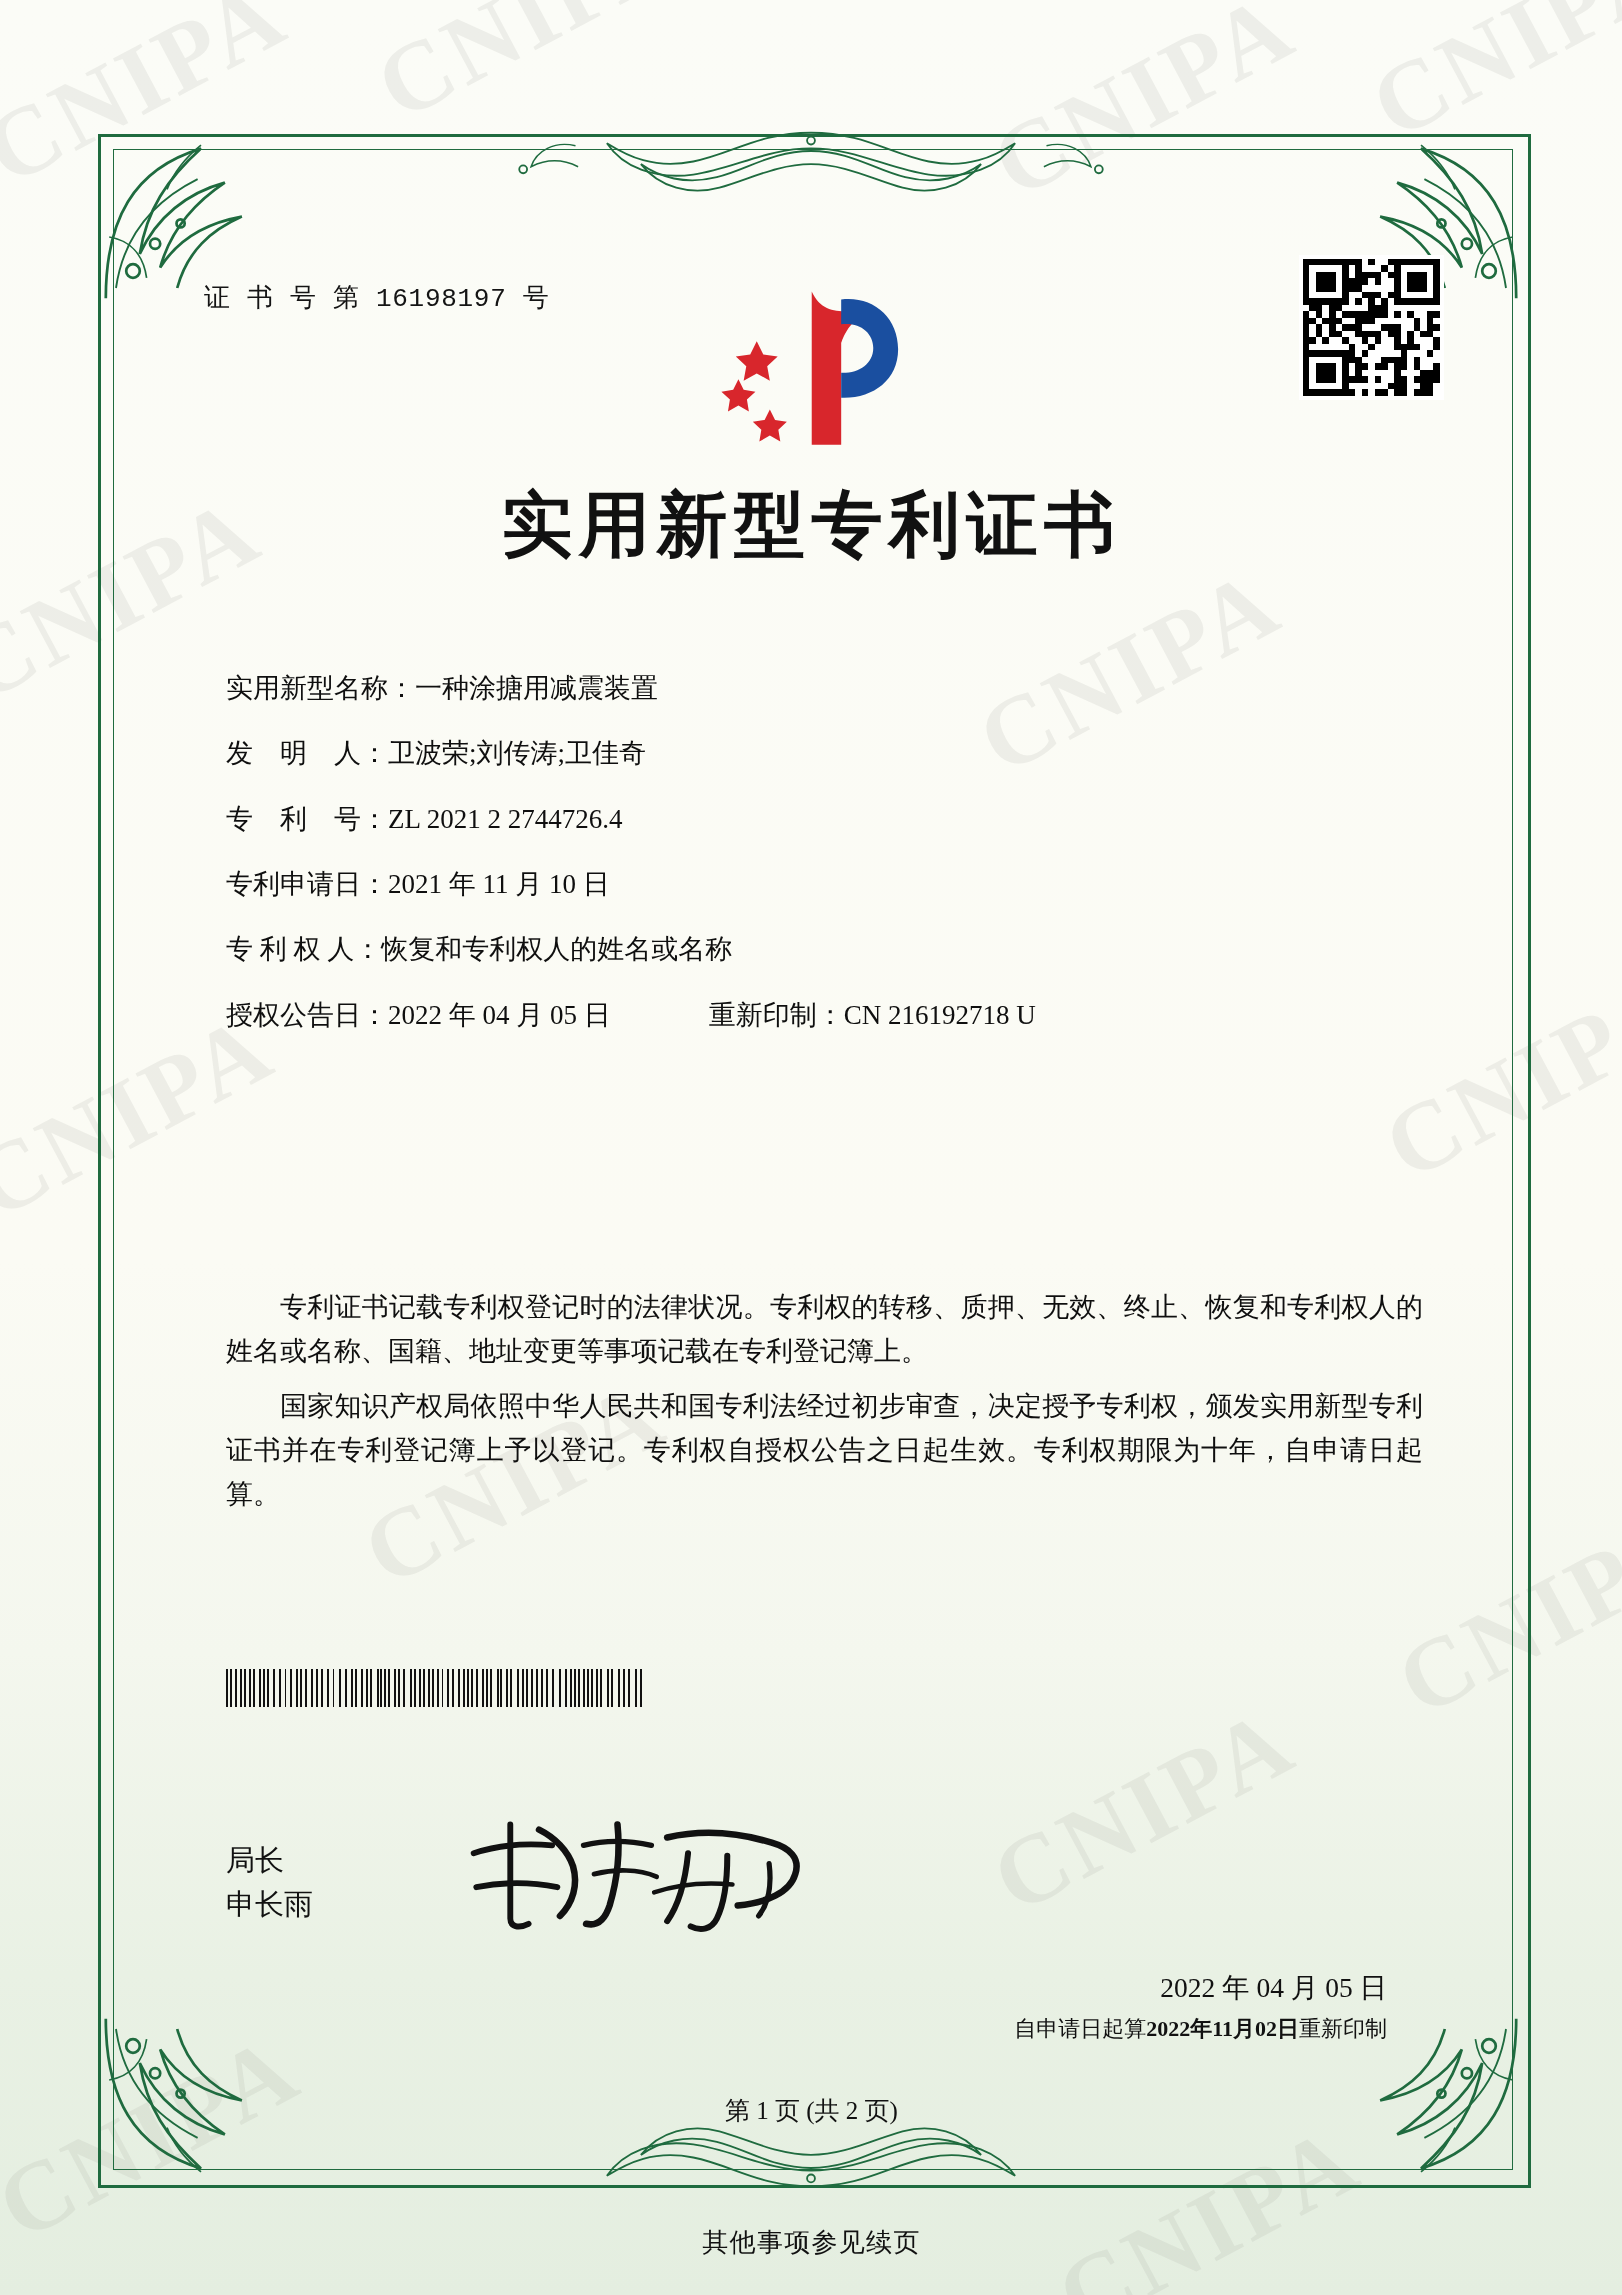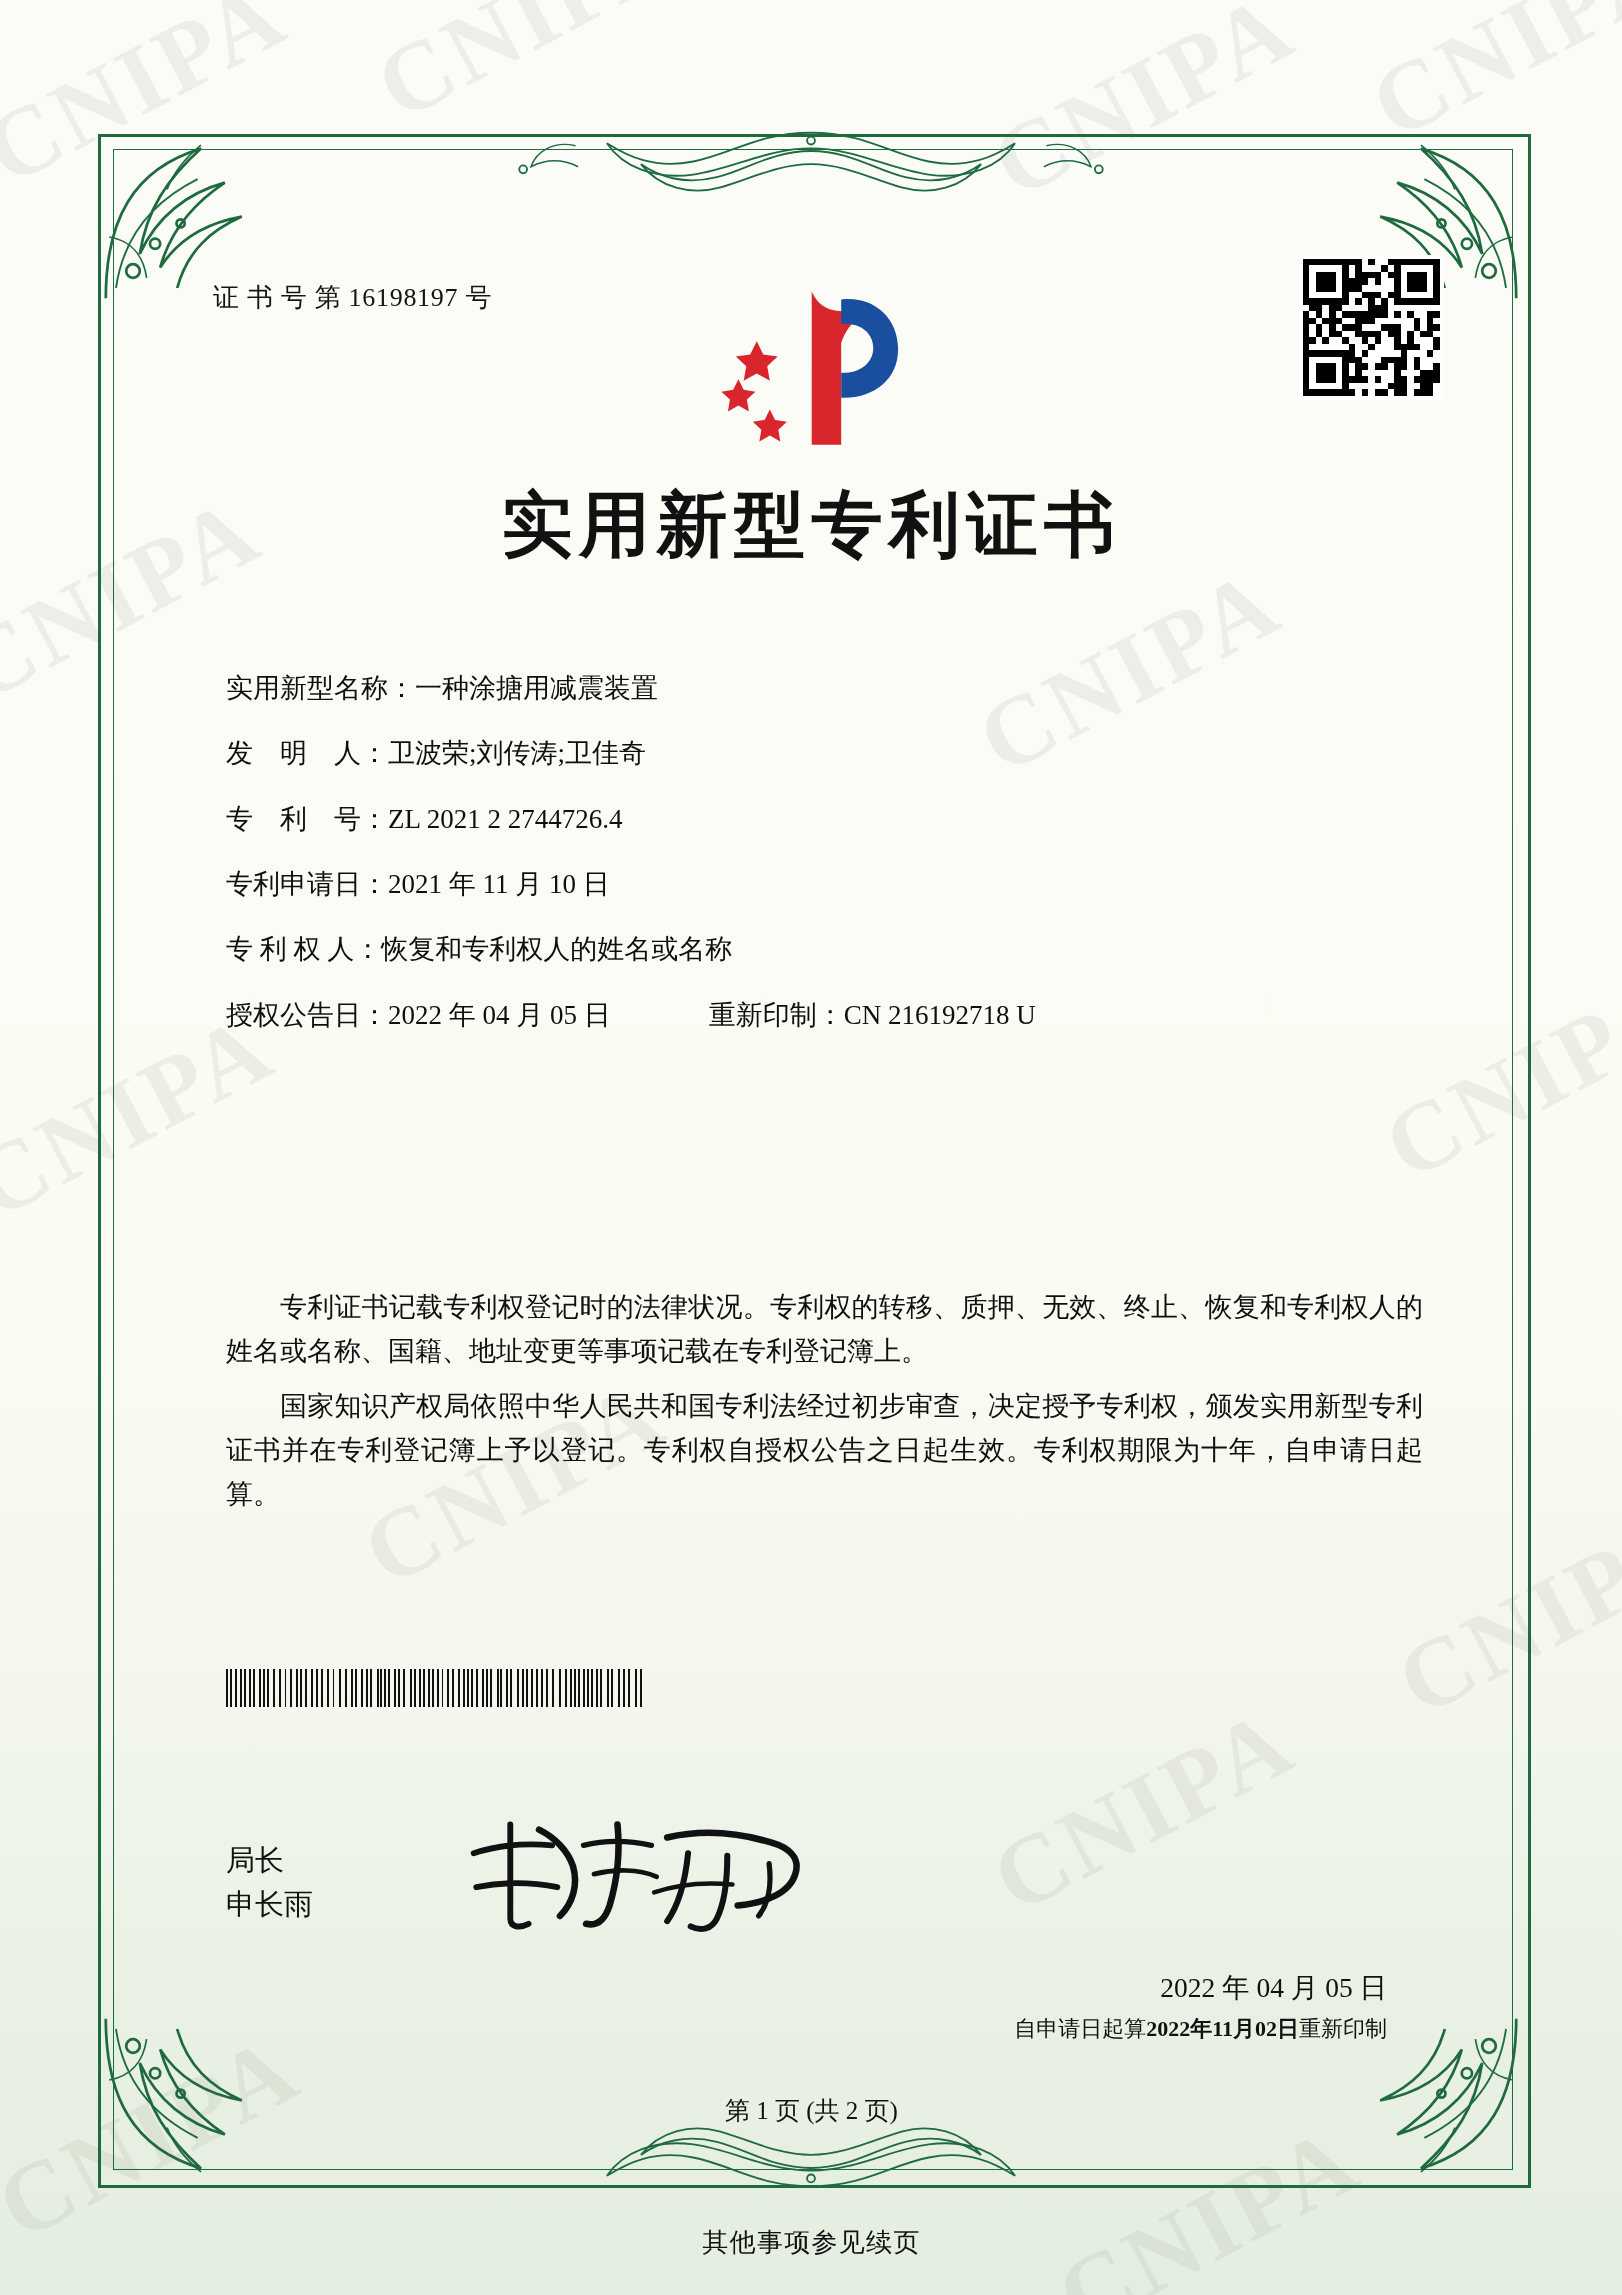--- a/index.html
+++ b/index.html
@@ -85,26 +85,26 @@
     top: 2118px;
     width: 628px;
     height: 79px;
     color: #1f6b3f;
     transform: scaleY(-1);
   }
   .bottom-flourish svg { width:100%; height:100%; display:block; }
 
   .cert-no {
     position: absolute;
-    left: 213px;
+    left: 204px;
     top: 280px;
     font-size: 26px;
     letter-spacing: 0.7px;
     color: #141414;
-    font-family: Liberation Serif, serif;
+    font-family: Liberation Mono, monospace;
   }
 
   
   .qr {
     position: absolute;
     left: 1299px;
     top: 255px;
     width: 137px;
     height: 137px;
     background: #ffffff;

